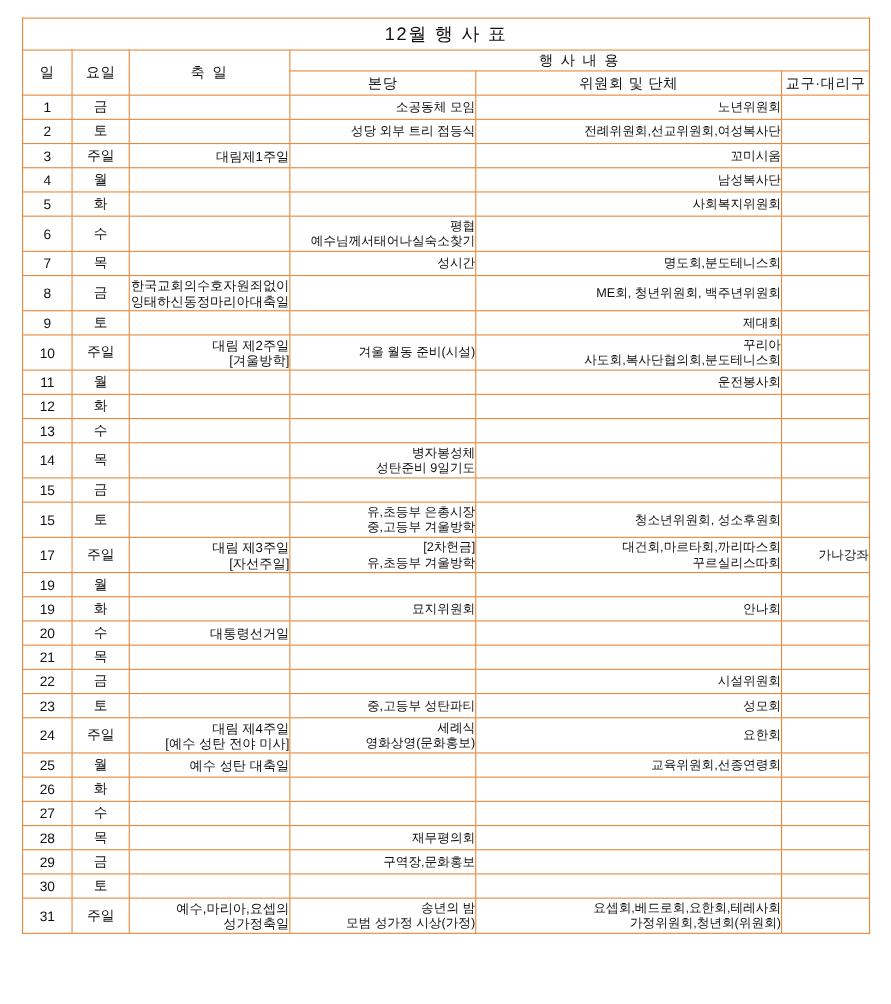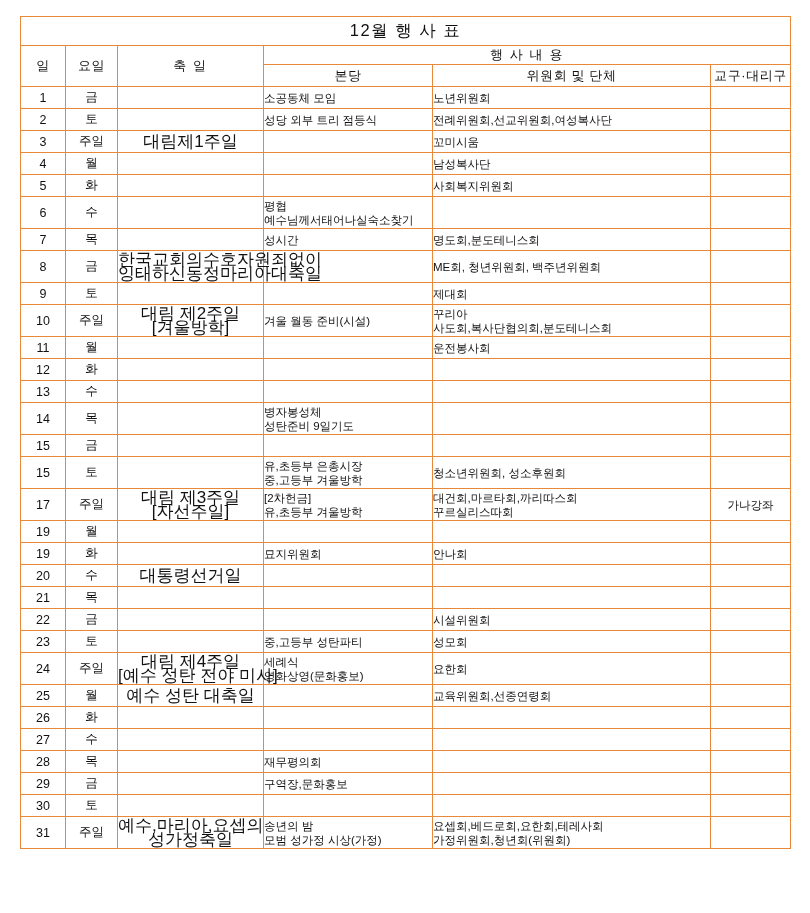--- a/index.html
+++ b/index.html
@@ -72,38 +72,38 @@
   
   .cell-day,
   .cell-dow {
     text-align: center;
     font-size: 12.5px;
   }
   .cell-dow { font-weight: bold; }
 
   .cell-feast {
     text-align: center;
-    font-size: 17px;
+    font-size: 12px;
     line-height: 14px;
     padding: 1px 2px;
   }
   .cell-parish,
   .cell-comm,
   .cell-dist {
     text-align: left;
     font-size: 11.5px;
     line-height: 14px;
     padding: 1px 3px;
   }
   .cell-dist { text-align: center; }
 
   tr.r1 td { height: 21px; }
   tr.r2 td { height: 31px; }
 
-  .ln { display: block; white-space: nowrap; }
+  .ln { display: block; white-space: nowrap; text-align: right; }
 </style>
 </head>
 <body>
 
 <div id="sheet">
   <table class="schedule">
     <colgroup>
       <col class="c-day">
       <col class="c-dow">
       <col class="c-feast">

